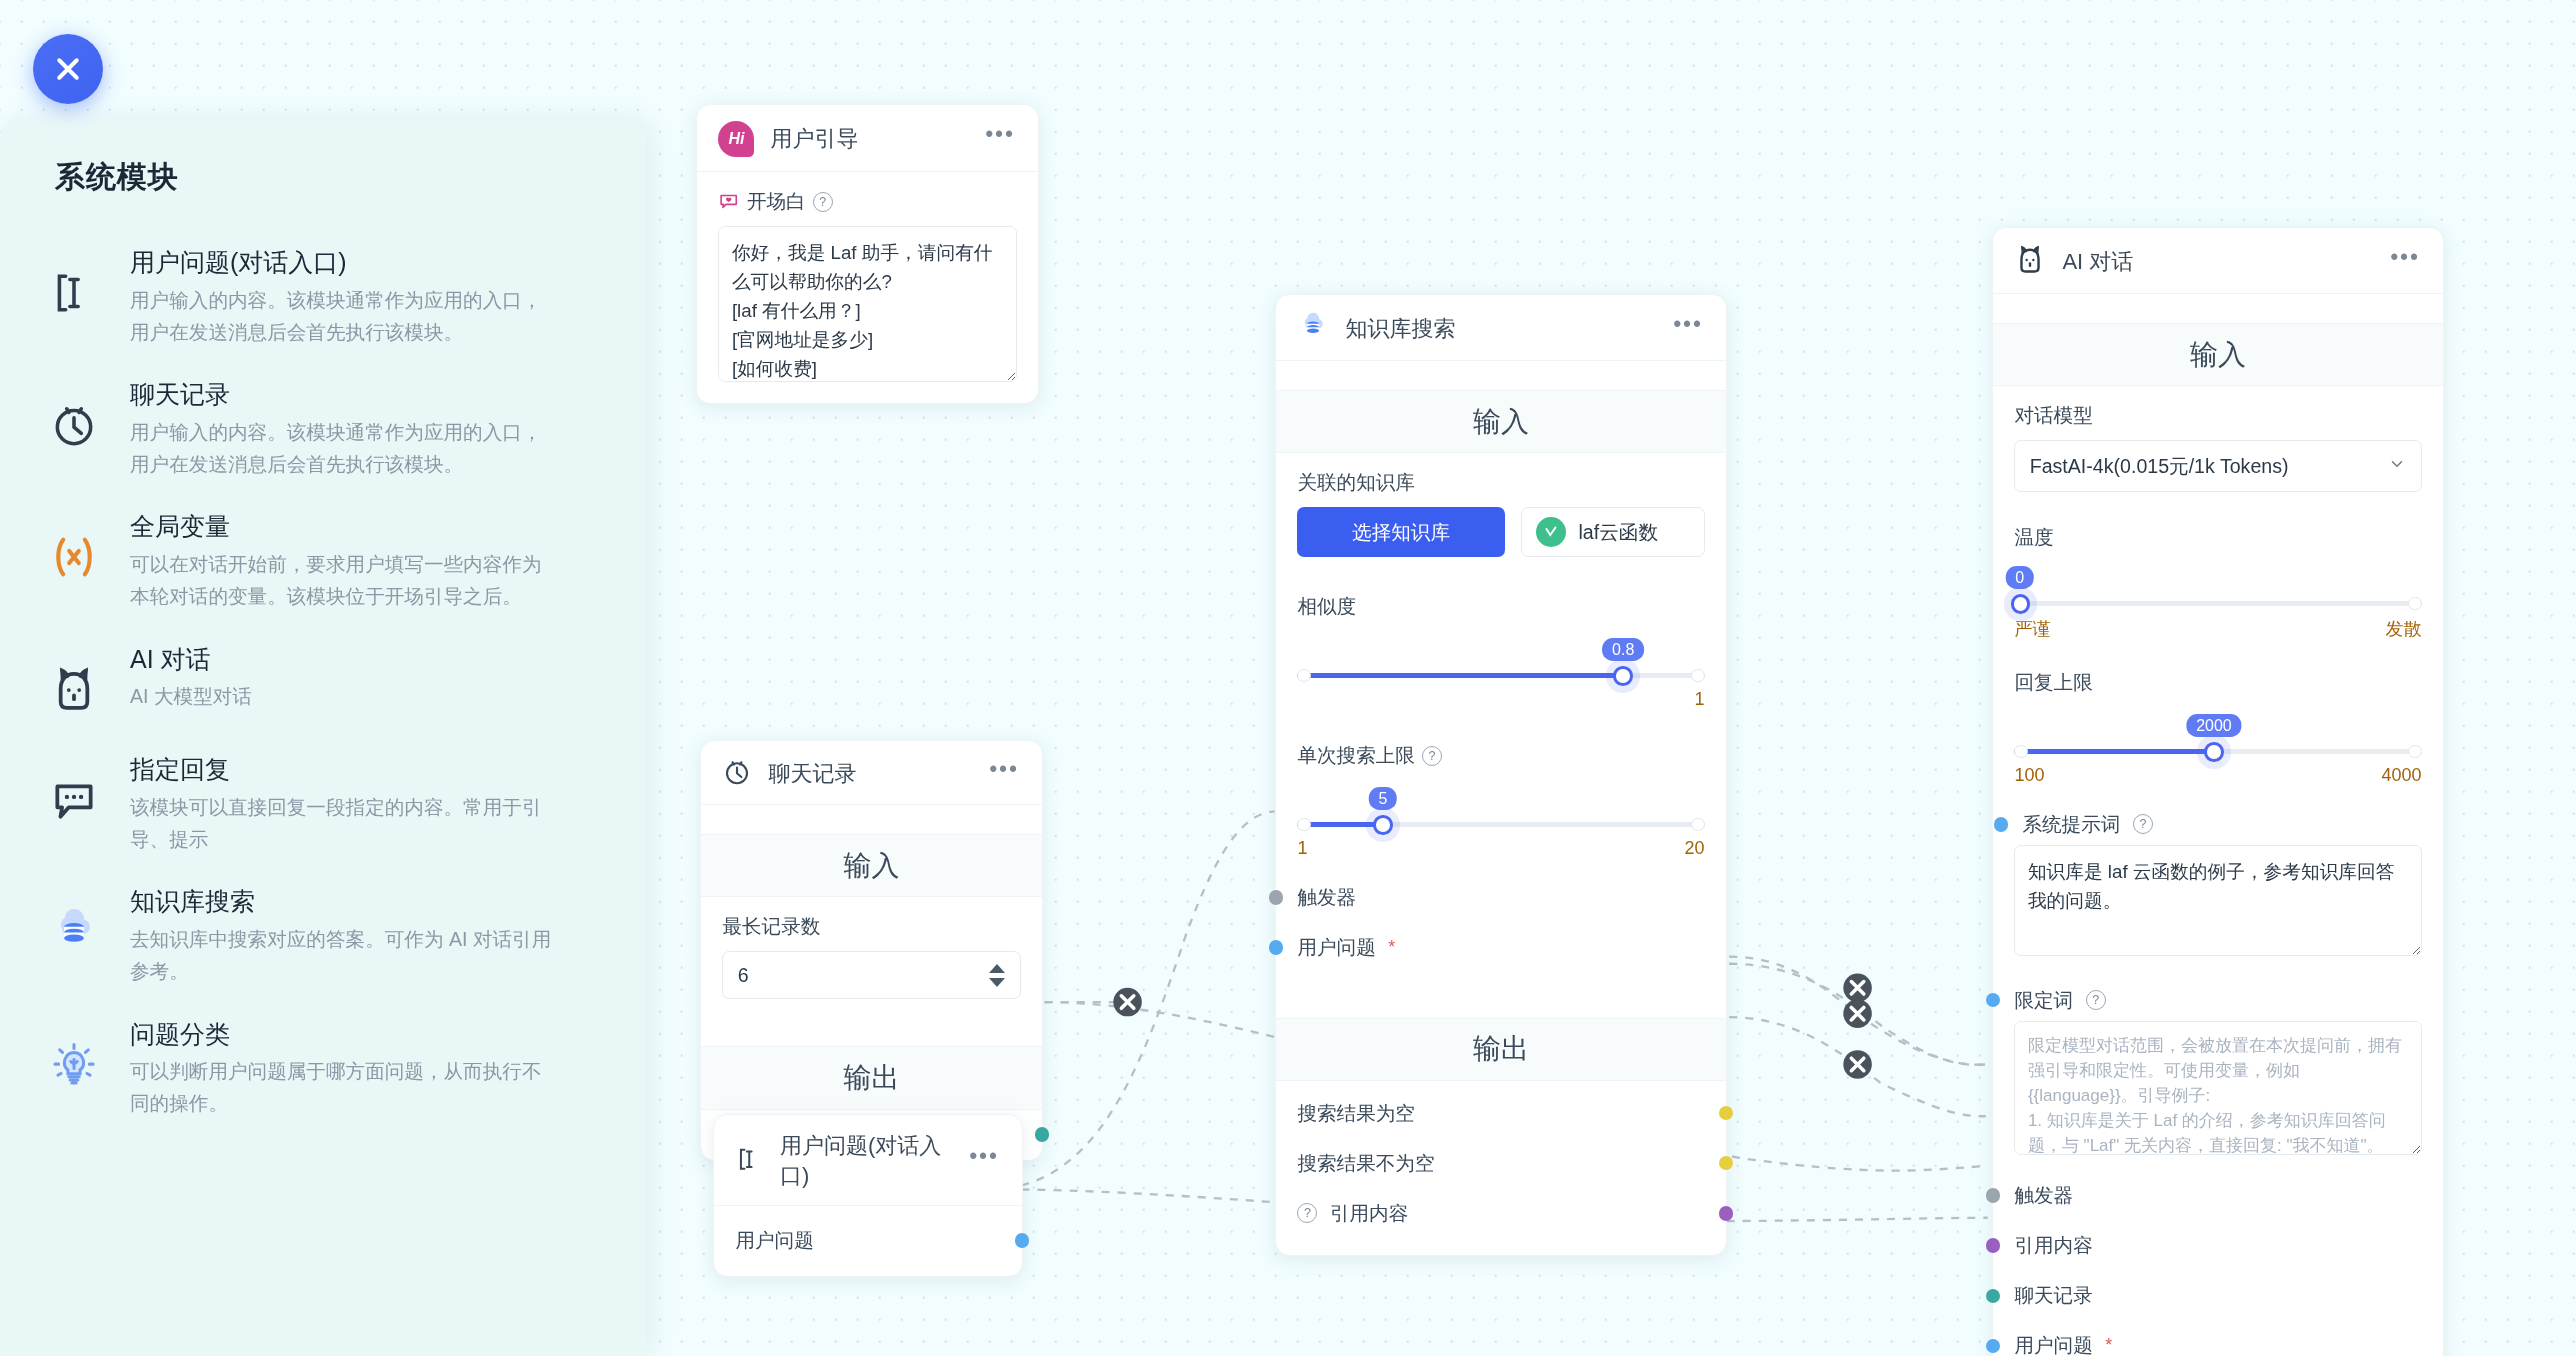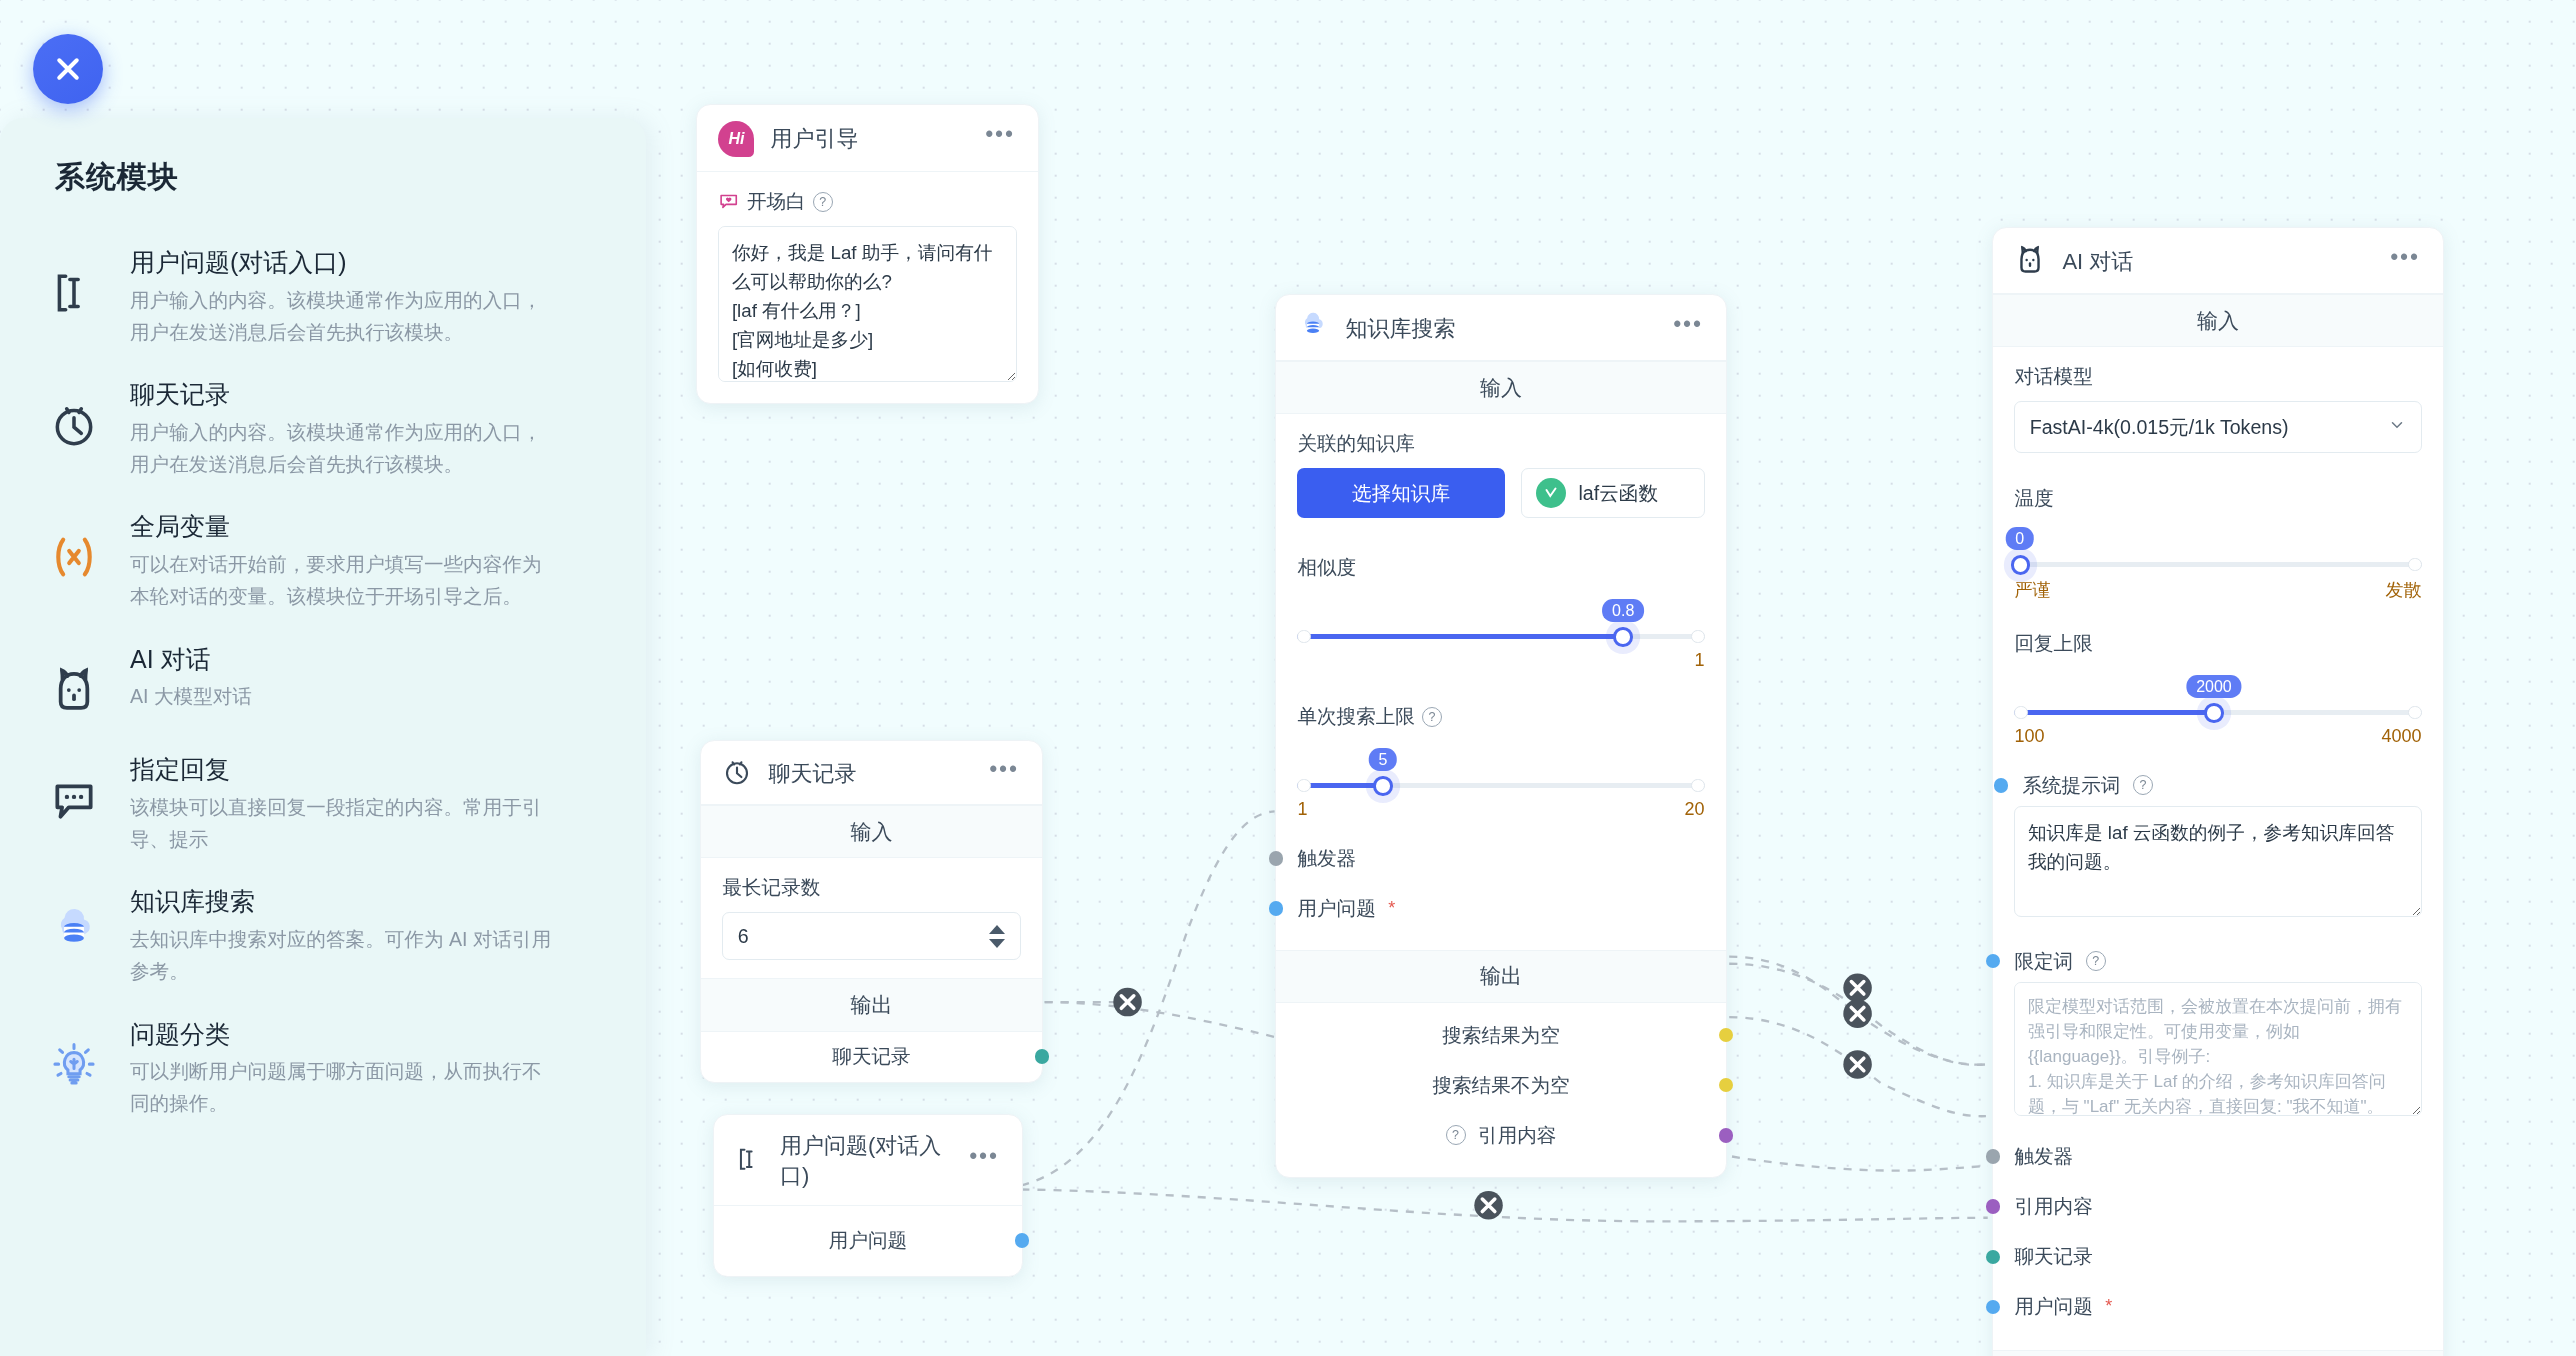--- a/index.html
+++ b/index.html
@@ -56,22 +56,22 @@
   .node-head{
     display:flex;align-items:center;gap:16px;padding:16px 19.6px 14.3px 21.4px;
     border-bottom:0.9px solid #eef4f7;
   }
   .node-title{font-size:22px;color:#3b4a5a;flex:1;}
   .node-dots{
     font-size:23px;color:#7b8794;letter-spacing:1.8px;line-height:9px;cursor:pointer;
     padding:0 3.6px 9px 3.6px;
   }
   .sect{
-    background:#f7fbfc;text-align:center;font-size:21px;color:#3b4a5a;
-    padding:11.6px 0;border-bottom:0.9px solid #eef4f7;border-top:0.9px solid #eef4f7;
+    background:#f7fbfc;text-align:center;font-size:28px;color:#3b4a5a;
+    padding:11.6px 0;border-bottom:0.9px solid #eef4f7;border-top:0.9px solid #eef4f7;margin-top:29px;
   }
   .body{padding:16px 21.4px 18px 21.4px;}
   .lbl{font-size:19.6px;color:#3b4a5a;margin-bottom:10.7px;display:flex;align-items:center;gap:7.1px;}
   .q{
     display:inline-flex;width:18px;height:18px;border:1.4px solid #9aa7b4;border-radius:50%;
     align-items:center;justify-content:center;font-size:12.5px;color:#7b8794;
   }
   textarea.ta{
     width:100%;box-sizing:border-box;resize:vertical;
     border:0.9px solid #e3ebf0;border-radius:7.1px;background:#fff;
@@ -99,21 +99,21 @@
   }
   .range-min,.range-max{position:absolute;top:39px;font-size:18px;color:#a16207;}
   .range-min{left:0;}
   .range-max{right:0;}
   
   .io{position:relative;padding:0 21.4px;}
   .io-row{
     display:flex;align-items:center;gap:12.5px;font-size:19.6px;color:#3b4a5a;
     padding:11.6px 0;position:relative;
   }
-  .io-row.right{justify-content:center;}
+  .io-row.right{justify-content:flex-start;}
   .port{
     width:14.3px;height:14.3px;border-radius:50%;position:absolute;
   }
   .port.left{left:-28.5px;}
   .port.right{right:-28.5px;}
   .req{color:#e4584f;font-size:18px;}
   
   .sel{
     width:100%;box-sizing:border-box;border:0.9px solid #e3ebf0;border-radius:7.1px;
     background:#fff;font-size:19.6px;color:#2c3a48;padding:11.6px 14.3px;

